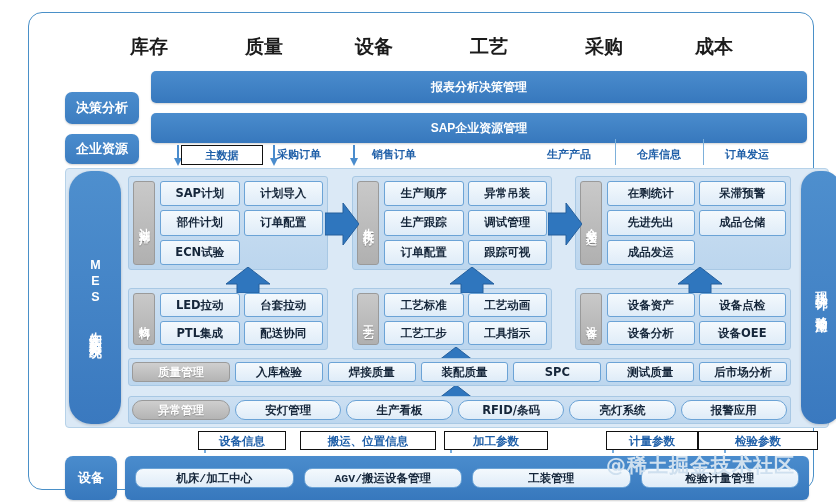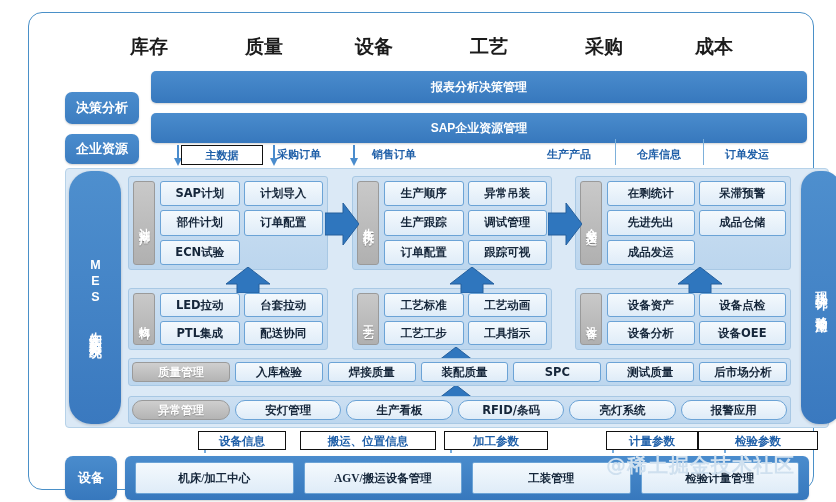--- a/index.html
+++ b/index.html
@@ -160,26 +160,26 @@
     border-bottom:7px solid #79aede; }
 
   
   .bot-panel {
     position:absolute; left:96px; top:443px; width:684px; height:44px;
     background:linear-gradient(180deg,#4a8ccd 0%,#3778bd 100%);
     border-radius:6px; display:flex; align-items:center; gap:10px; padding:0 10px;
     box-shadow:0 1px 2px rgba(0,0,0,.18);
   }
   .bot-cell {
-    flex:1; height:32px;
+    flex:1; height:20px;
     background:linear-gradient(180deg,#f4f9fd 0%,#dfecf8 100%);
-    border:1px solid #6ba3d6; border-radius:2px;
+    border:1px solid #6ba3d6; border-radius:8px;
     display:flex;align-items:center;justify-content:center;
     font-size:11.5px; color:#15263a; font-weight:bold;
-    font-family:Liberation Serif, serif;
+    font-family:Liberation Mono, monospace;
   }
   .bot-side {
     position:absolute; left:36px; top:443px; width:52px; height:44px;
     background:linear-gradient(180deg,#4a8ccd 0%,#3778bd 100%);
     border-radius:8px; color:#fff; font-weight:bold; font-size:13px;
     display:flex;align-items:center;justify-content:center;
     box-shadow:0 1px 2px rgba(0,0,0,.18);
   }
 
   

